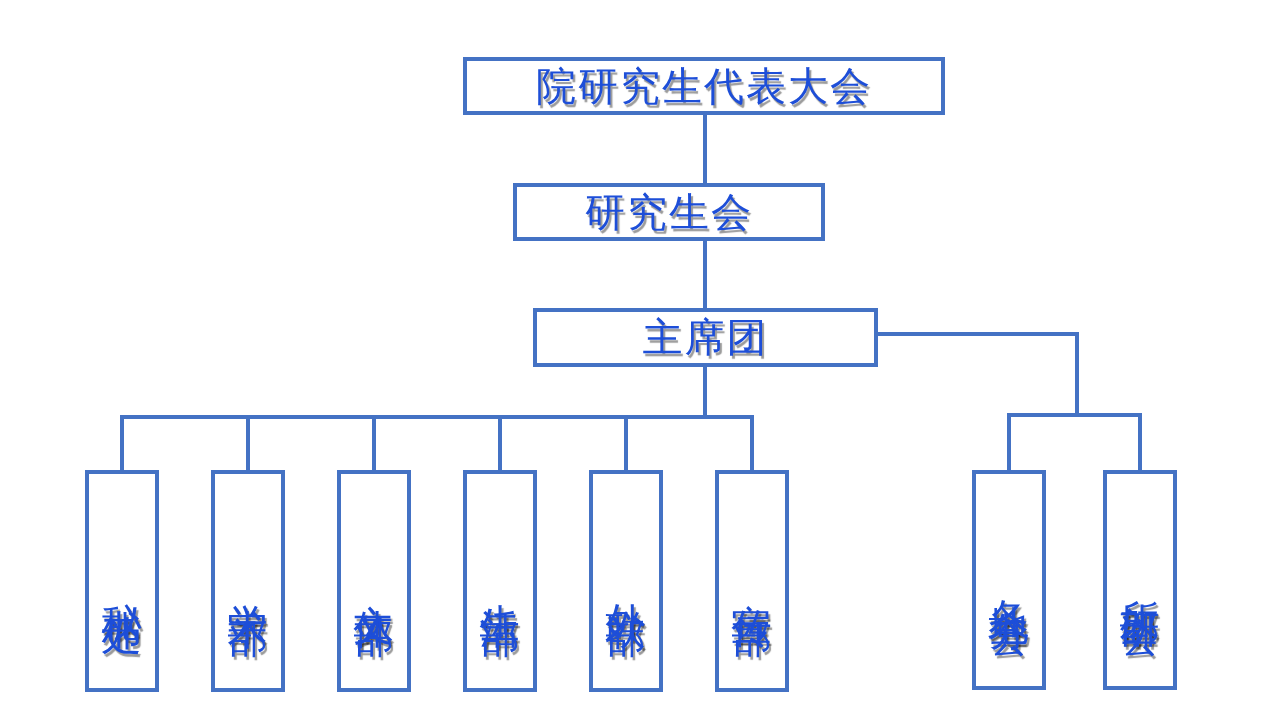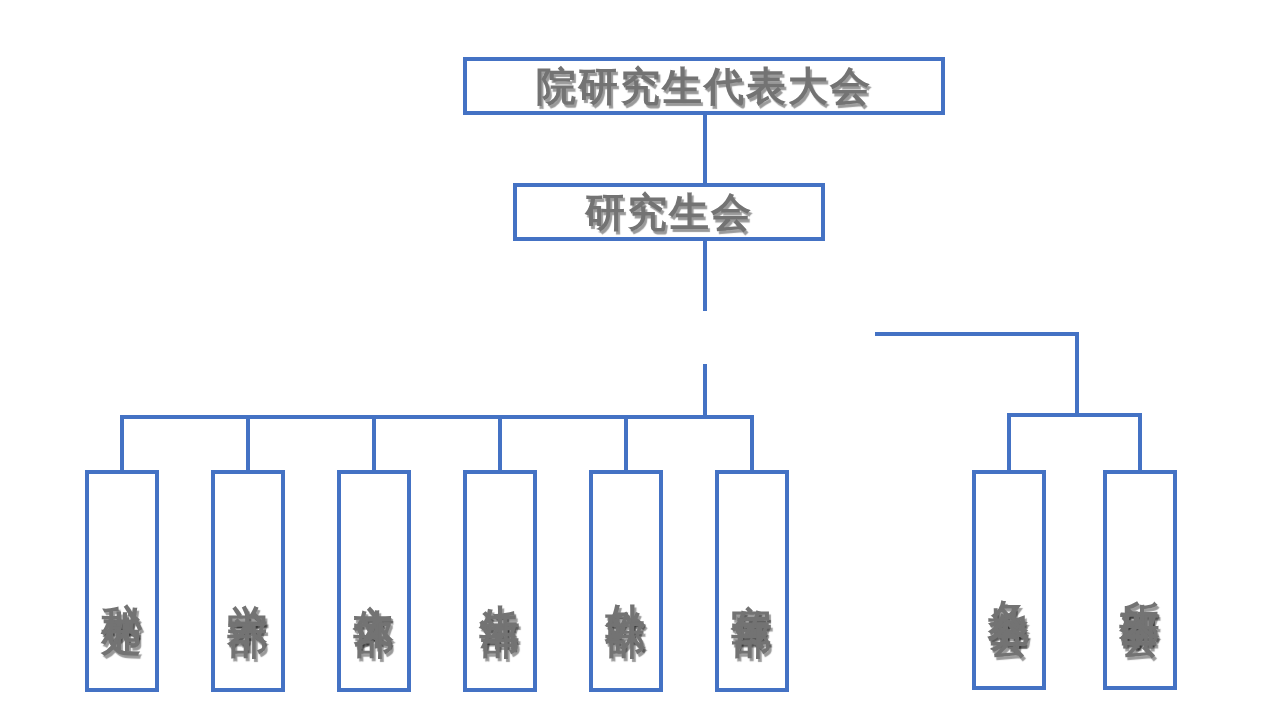--- a/index.html
+++ b/index.html
@@ -34,22 +34,22 @@
 
   
   .node {
     position: absolute;
     box-sizing: border-box;
     border: 4px solid #4472C4;
     background: #ffffff;
     display: flex;
     align-items: center;
     justify-content: center;
-    color: #737373;
-    font-weight: bold;
+    color: #1d4ed8;
+    font-weight: normal;
   }
   .node .lbl {
     text-shadow: 2px 3px 1px rgba(0,0,0,0.40);
     white-space: nowrap;
   }
   .node-wide  { font-size: 40px; letter-spacing: 2px; }
   .n-assembly  { left: 463px; top: 57px;  width: 482px; height: 58px; }
   .n-union     { left: 513px; top: 183px; width: 312px; height: 58px; }
   .n-presidium { left: 533px; top: 308px; width: 345px; height: 59px; }
 
@@ -90,20 +90,23 @@
   <div class="line h l-rail-branches"></div>
   <div class="line v l-drop-b1"></div>
   <div class="line v l-drop-b2"></div>
 
   <div class="node node-wide n-assembly">
     <span class="lbl">院研究生代表大会</span>
   </div>
   <div class="node node-wide n-union">
     <span class="lbl">研究生会</span>
   </div>
+  <div class="node node-wide n-presidium">
+    <span class="lbl">主席团</span>
+  </div>
 
   <div class="node node-tall n-dept-1">
     <span class="lbl">秘书处</span>
   </div>
   <div class="node node-tall n-dept-2">
     <span class="lbl">学术部</span>
   </div>
   <div class="node node-tall n-dept-3">
     <span class="lbl">文体部</span>
   </div>

